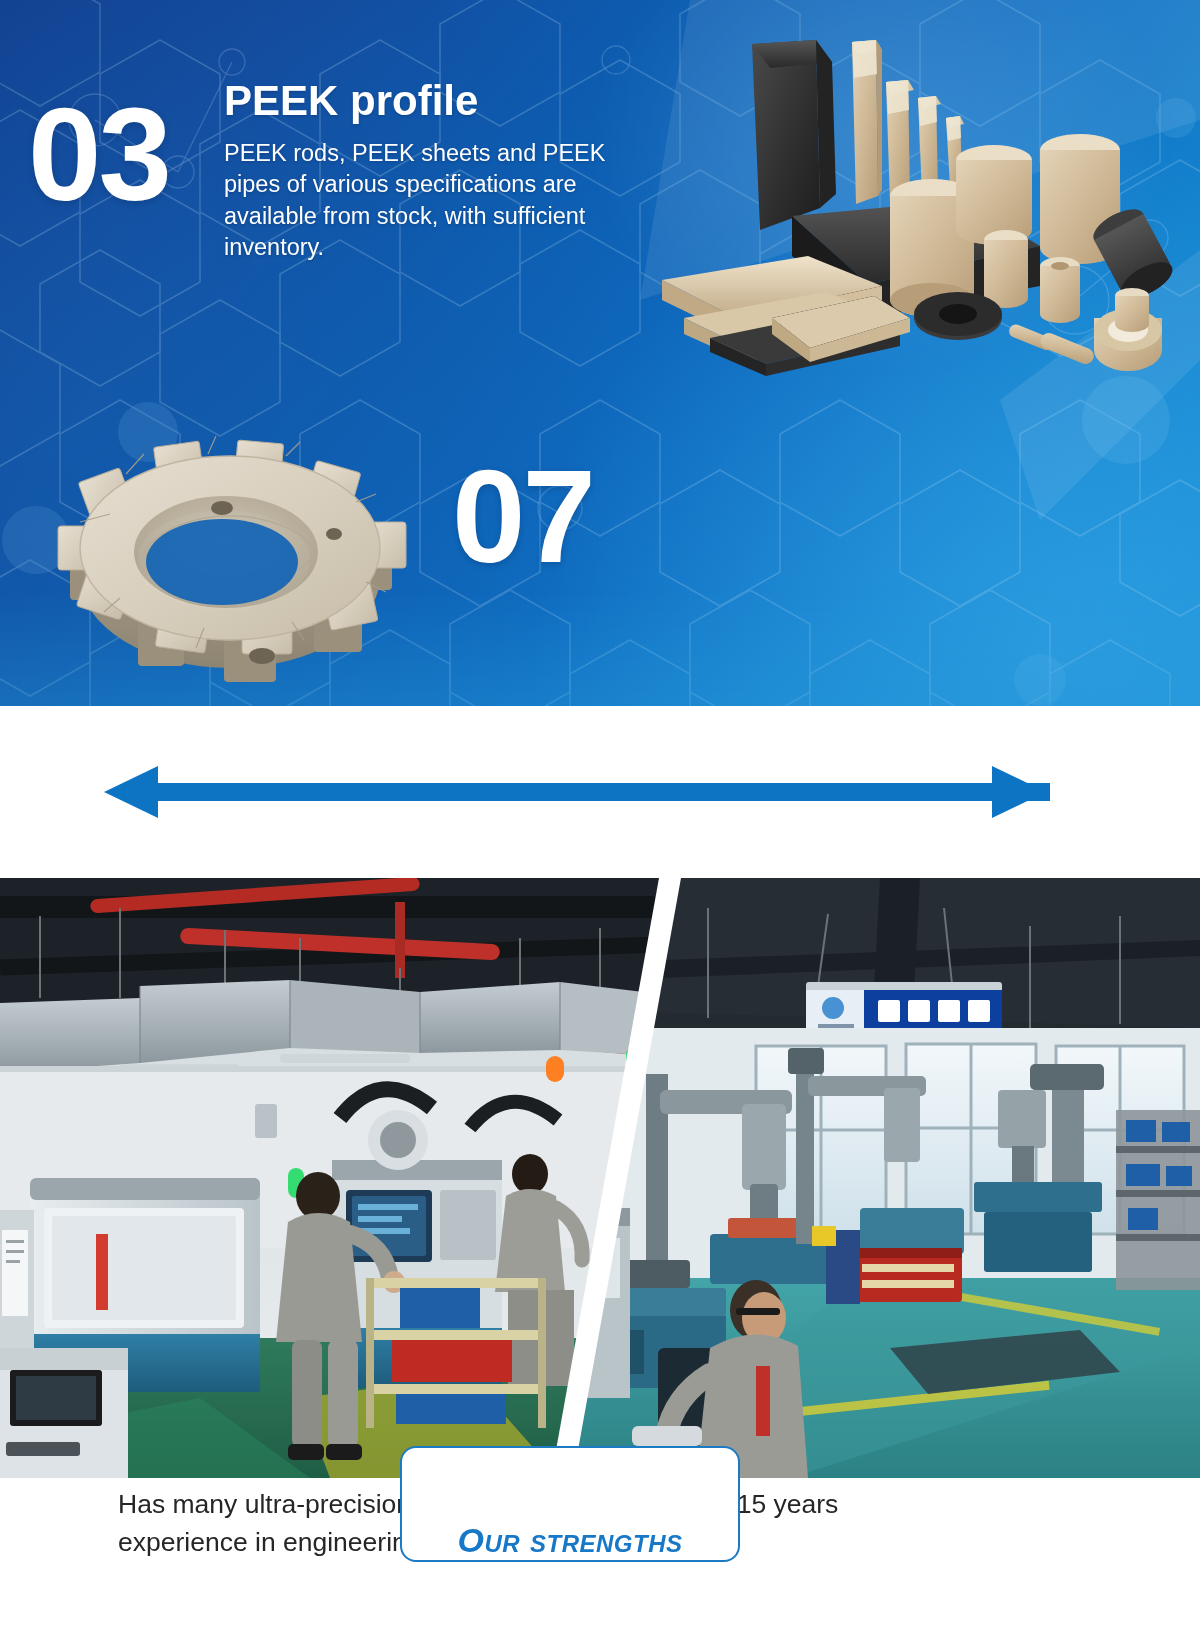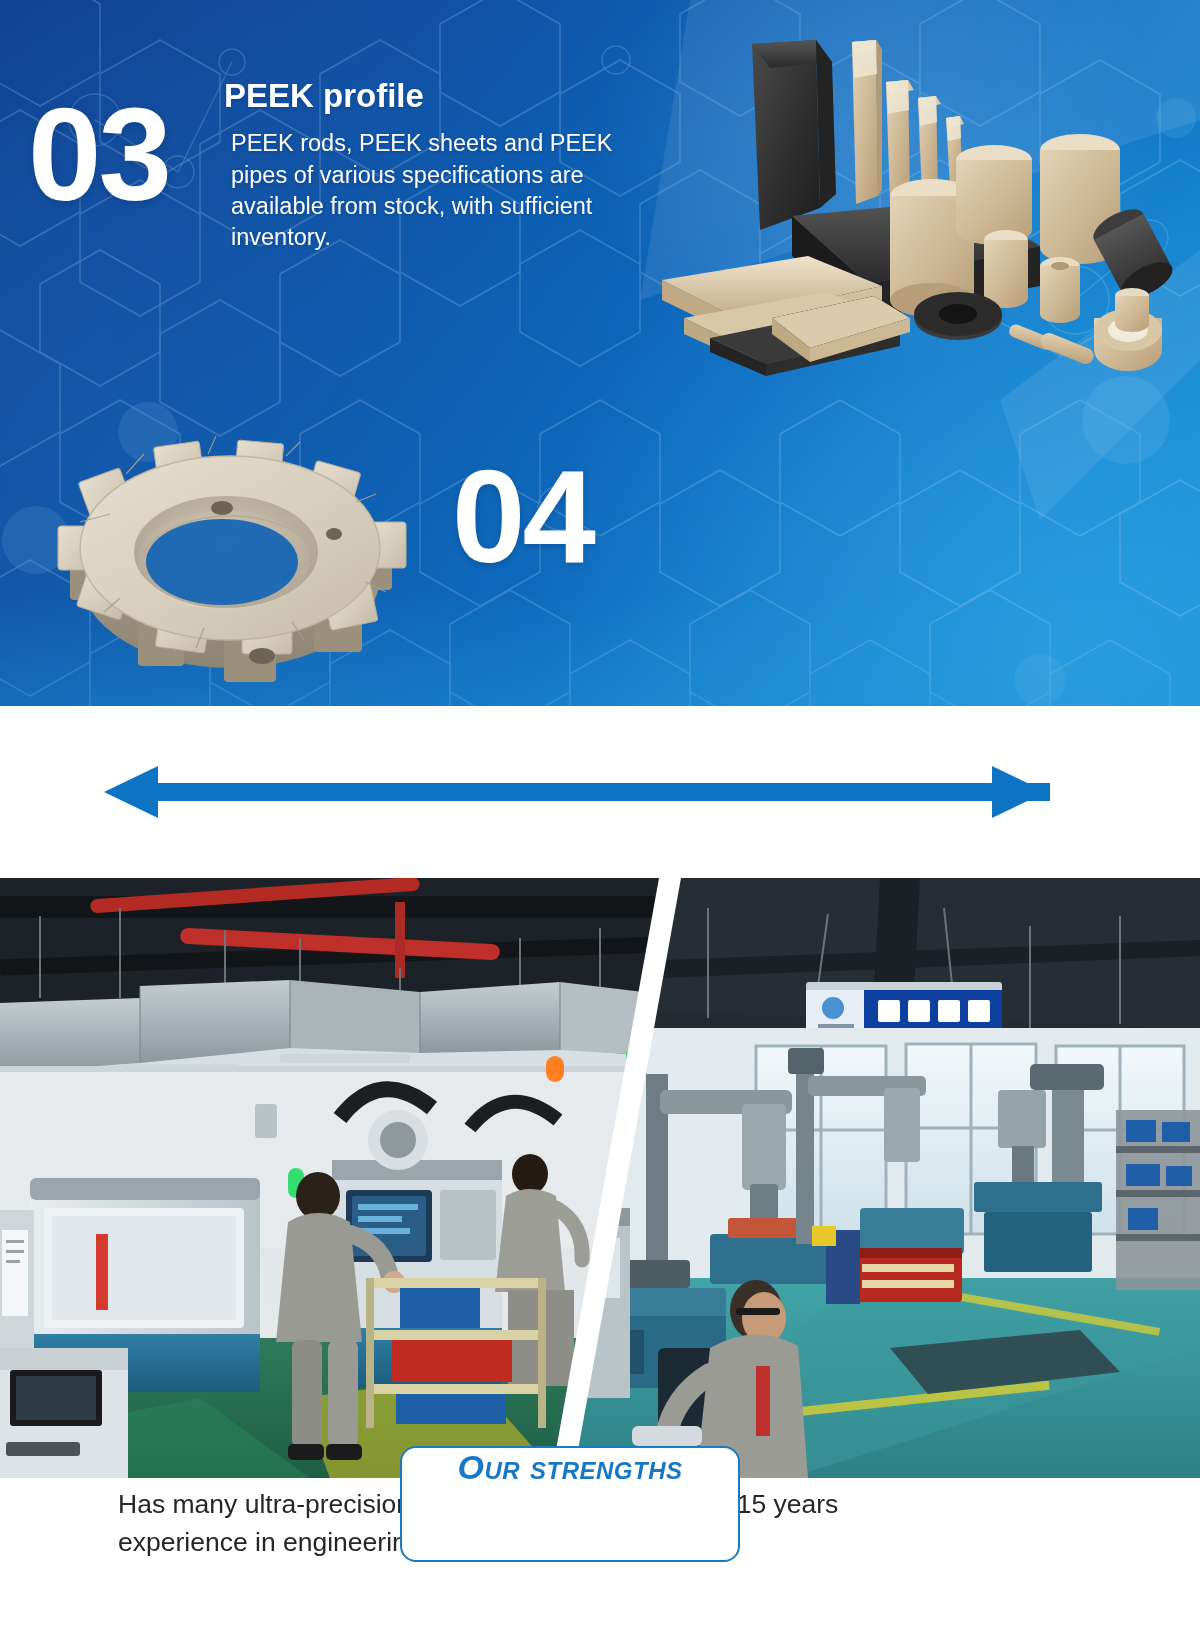--- a/index.html
+++ b/index.html
@@ -17,40 +17,40 @@
   .hero-glow{position:absolute;left:560px;top:-120px;width:640px;height:520px;
              background:radial-gradient(ellipse at center,rgba(130,200,245,.22) 0%,rgba(130,200,245,0) 65%);}
   .hero-bottomfade{position:absolute;left:0;bottom:0;width:1200px;height:120px;
              background:linear-gradient(to bottom,rgba(25,140,210,0) 0%,rgba(38,150,215,.35) 100%);}
 
   
   .block03{position:absolute;left:28px;top:78px;width:620px;}
   .bignum{font-size:132px;font-weight:bold;color:#fff;line-height:.92;letter-spacing:-3px;
           position:absolute;left:0;top:16px;text-shadow:0 2px 6px rgba(0,30,70,.25);}
   .b03-text{position:absolute;left:196px;top:0;width:430px;}
-  .sec-title{color:#fff;font-size:33px;font-weight:bold;line-height:1.1;margin:0 0 14px 0;
+  .sec-title{color:#fff;font-size:42px;font-weight:bold;line-height:1.1;margin:0 0 14px 0;
              text-shadow:0 1px 3px rgba(0,25,60,.30);}
-  .sec-body{color:#fff;font-size:23.5px;line-height:1.33;margin:7px;
+  .sec-body{color:#fff;font-size:23.5px;line-height:1.33;margin:0;
             text-shadow:0 1px 3px rgba(0,25,60,.30);}
 
   
   .block04{position:absolute;left:452px;top:440px;width:730px;}
   .b04-text{position:absolute;left:218px;top:12px;width:510px;}
 
   
   .peek-art{position:absolute;left:620px;top:18px;width:580px;height:360px;}
 
   
   .gear-art{position:absolute;left:20px;top:398px;width:420px;height:300px;}
 
   
   .band{position:absolute;left:0;top:706px;width:1200px;height:170px;background:#fff;}
   .arrow-wrap{position:absolute;left:0;top:56px;width:1200px;height:60px;}
   .pill{position:absolute;left:400px;top:740px;width:336px;height:112px;background:#fff;
-        border:2px solid #1b7ac4;border-radius:16px;display:flex;align-items:flex-start;justify-content:center;z-index:5;}
+        border:2px solid #1b7ac4;border-radius:16px;display:flex;align-items:flex-end;justify-content:center;z-index:5;}
   .pill-text{color:#1878c8;font-style:italic;font-weight:bold;font-size:34px;
              font-variant:small-caps;letter-spacing:.5px;white-space:nowrap;}
 
   
   .photos{position:absolute;left:0;top:878px;width:1200px;height:600px;overflow:hidden;background:#0b1117;}
   .photoL{position:absolute;left:0;top:0;width:660px;height:600px;overflow:hidden;
           clip-path:polygon(0 0, 660px 0, 560px 600px, 0 600px);}
   .photoR{position:absolute;left:560px;top:0;width:640px;height:600px;overflow:hidden;
           clip-path:polygon(110px 0, 640px 0, 640px 600px, 10px 600px);}
   .divider{position:absolute;left:551px;top:0;width:660px;height:600px;pointer-events:none;}
@@ -359,21 +359,21 @@
 
     <div class="block03">
       <div class="bignum">03</div>
       <div class="b03-text">
         <h2 class="sec-title">PEEK profile</h2>
         <p class="sec-body">PEEK rods, PEEK sheets and PEEK pipes of various specifications are available from stock, with sufficient inventory.</p>
       </div>
     </div>
 
     <div class="block04">
-      <div class="bignum">04</div>
+      <div class="bignum">07</div>
       <div class="b04-text">
       </div>
     </div>
   </div>
 
   <div class="band">
     <svg class="arrow-wrap" viewBox="0 0 1200 60">
       <g fill="#0d74c4">
         <polygon points="104,30 158,4 158,56"></polygon>
         <rect x="150" y="21" width="460" height="18"></rect>

